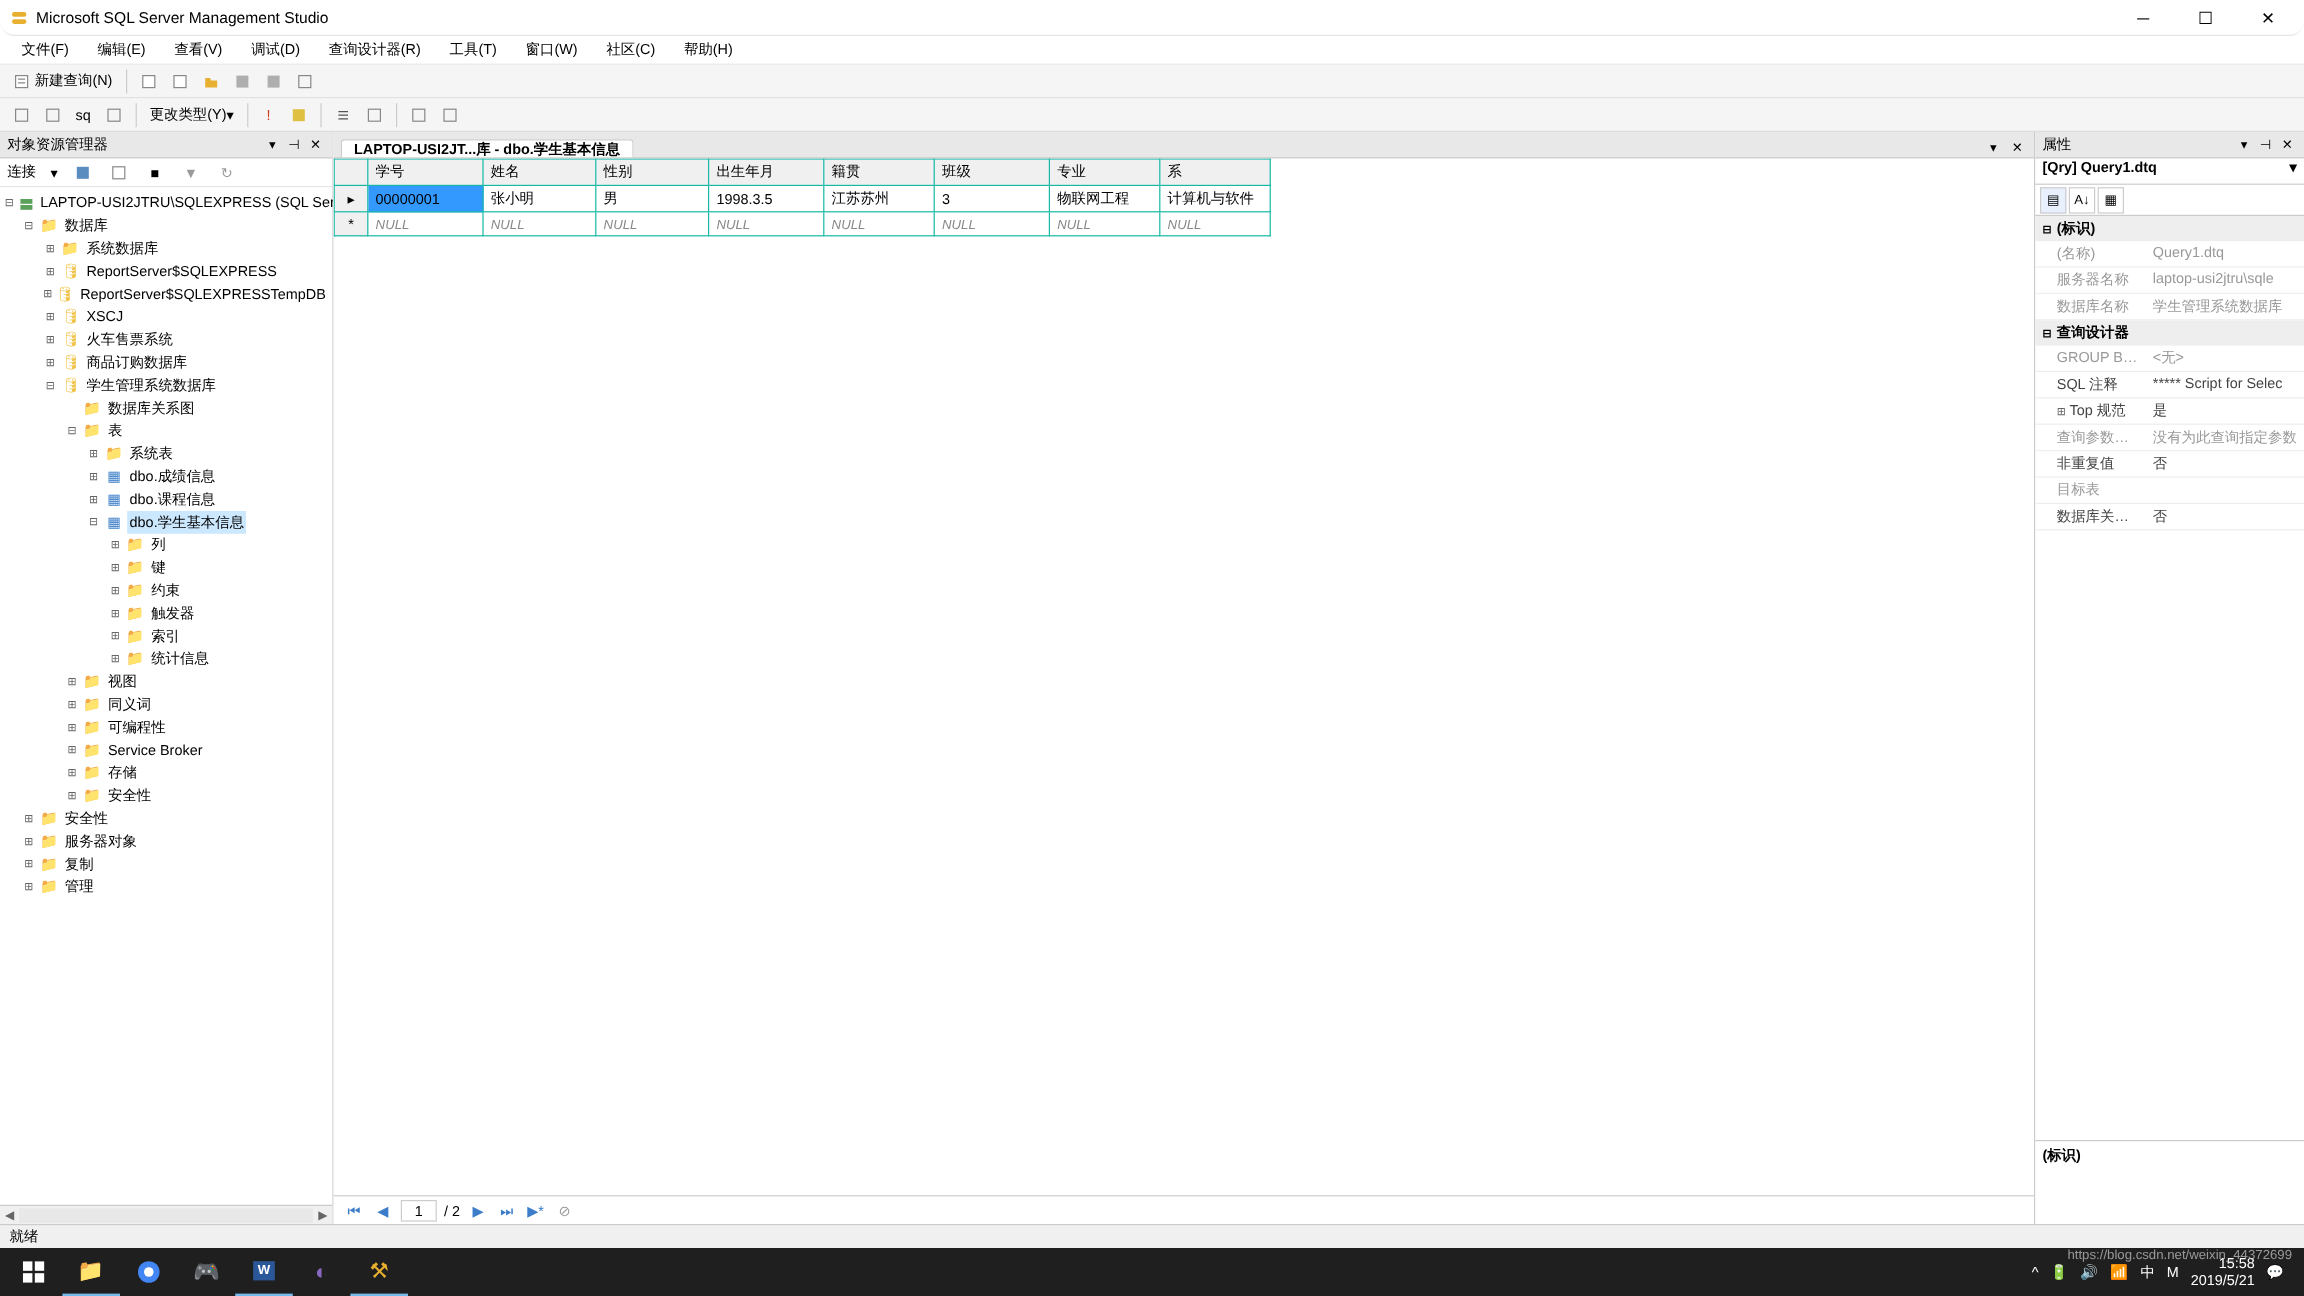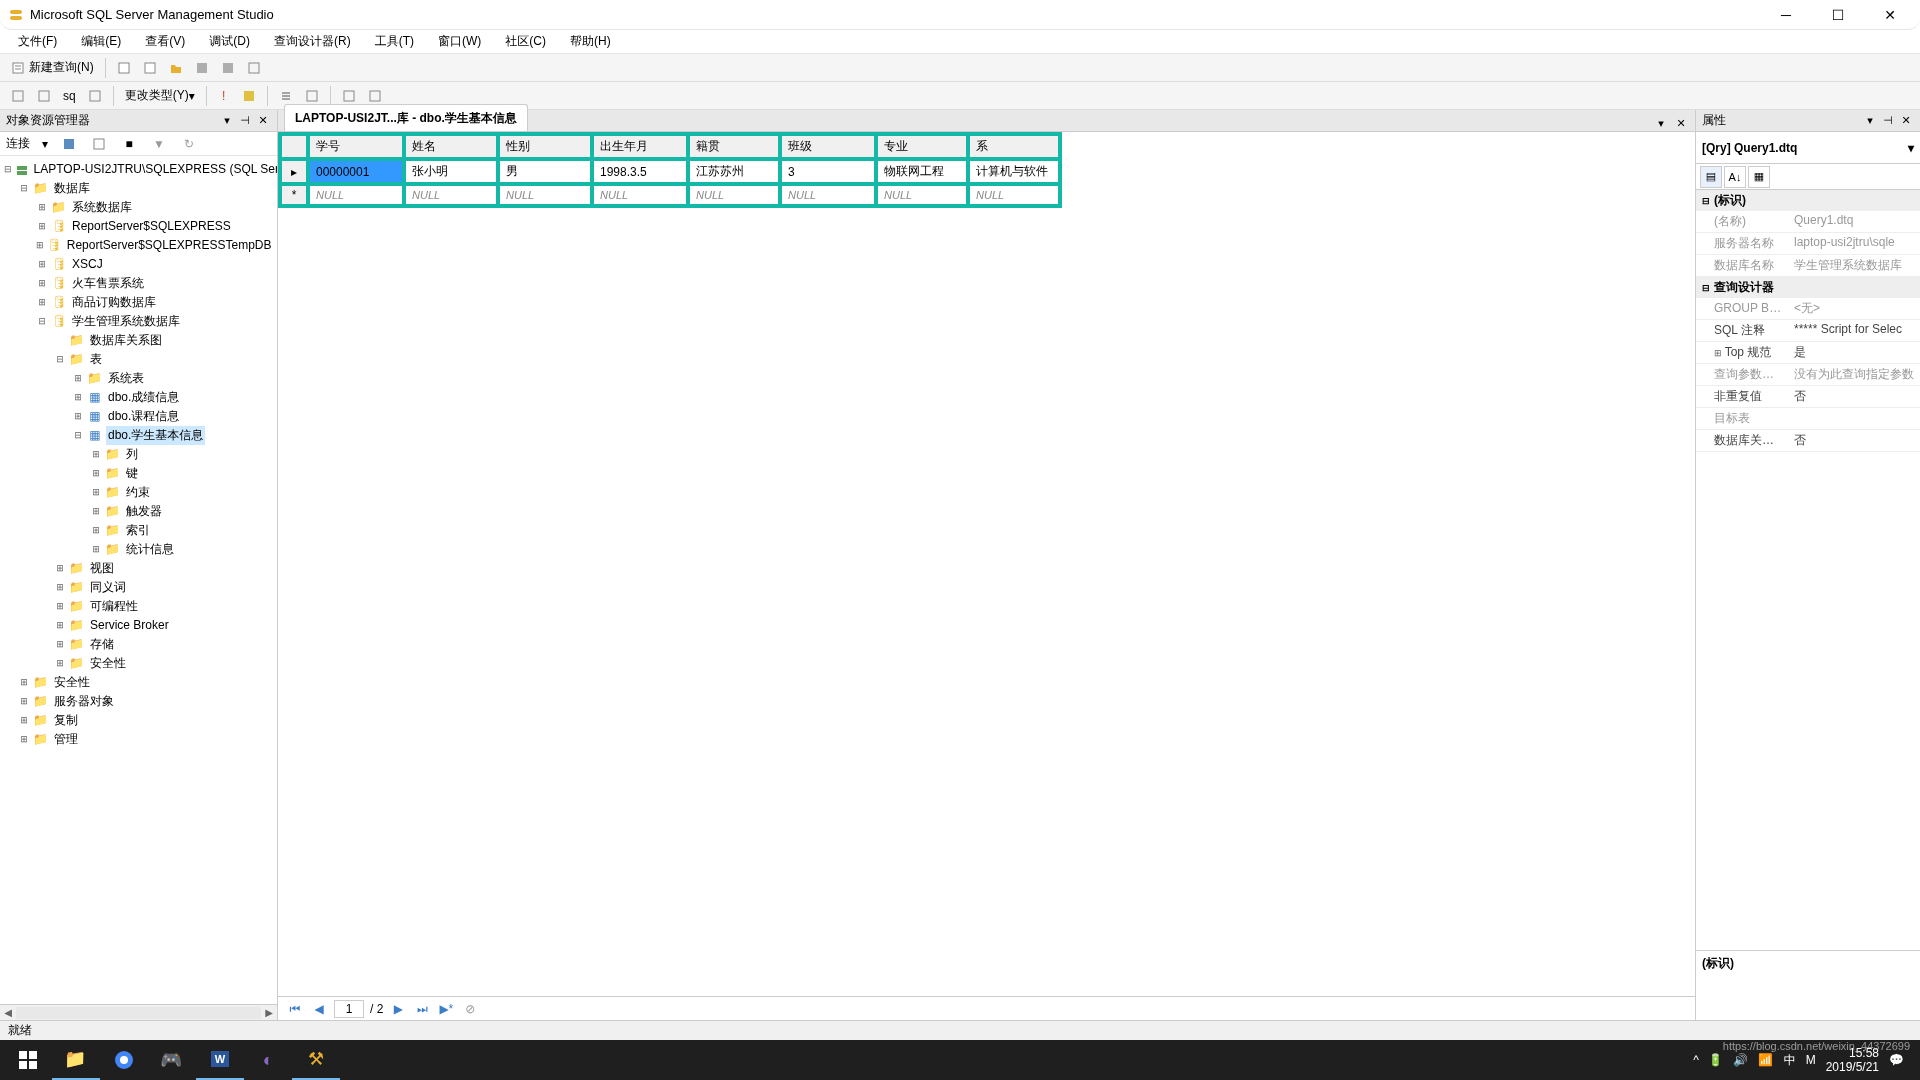--- a/index.html
+++ b/index.html
@@ -40,38 +40,38 @@
 .indent-4 { padding-left: 72px; }
 .indent-5 { padding-left: 90px; }
 
 .folder-icon { color: #e6c068; }
 .db-icon { color: #f0c040; }
 .table-icon { color: #3b7dc8; }
 .server-icon { color: #5ba05b; }
 
 .center-panel { flex: 1; display: flex; flex-direction: column; background: #fff; }
 .tab-bar { height: 22px; display: flex; align-items: flex-end; background: #e8e8e8; border-bottom: 1px solid #ccc; padding-left: 6px; }
-.tab { height: 27px; padding: 0 10px; display: flex; align-items: center; background: #fff; border: 1px solid #ccc; border-bottom: none; border-radius: 3px 3px 0 0; font-size: 12px; font-weight: bold; margin-right: 2px; }
+.tab { height: 15px; padding: 0 10px; display: flex; align-items: center; background: #fff; border: 1px solid #ccc; border-bottom: none; border-radius: 3px 3px 0 0; font-size: 12px; font-weight: bold; margin-right: 2px; }
 .tab-bar .tab-actions { margin-left: auto; display: flex; align-items: center; gap: 4px; padding-right: 6px; }
 .tab-bar .ta-btn { width: 16px; height: 16px; display: flex; align-items: center; justify-content: center; cursor: pointer; font-size: 11px; }
 
 .grid-wrap { flex: 1; overflow: auto; }
 table.grid { border-collapse: collapse; font-size: 12px; }
-table.grid th, table.grid td { border: 4px solid #14b8a6; padding: 2px 6px; text-align: left; height: 20px; }
+table.grid th, table.grid td { border: 1px solid #14b8a6; padding: 2px 6px; text-align: left; height: 20px; }
 table.grid th { background: #f0f0f0; font-weight: normal; }
 table.grid td.rowhdr { background: #f0f0f0; width: 28px; text-align: center; }
 table.grid td.sel-cell { background: #3399ff; color: #000000; }
 .null-val { font-style: italic; color: #888; font-size: 11px; }
 
 .paging { height: 24px; border-top: 1px solid #ccc; display: flex; align-items: center; padding: 0 8px; gap: 6px; font-size: 12px; }
 .paging .pg-btn { width: 18px; height: 18px; display: flex; align-items: center; justify-content: center; cursor: pointer; color: #3b7dc8; }
 .paging input { width: 30px; height: 18px; text-align: center; border: 1px solid #ccc; font-size: 12px; }
 
 .right-panel { width: 225px; border-left: 1px solid #ccc; display: flex; flex-direction: column; background: #fff; }
-.prop-title { height: 32px; display: flex; align-items: center; padding: 0 6px; font-weight: bold; font-size: 12px; border-bottom: 1px solid #ccc; }
+.prop-title { height: 22px; display: flex; align-items: flex-start; padding: 0 6px; font-weight: bold; font-size: 12px; border-bottom: 1px solid #ccc; }
 .prop-tools { height: 26px; display: flex; align-items: center; padding: 0 4px; gap: 2px; border-bottom: 1px solid #ccc; }
 .prop-tools .pt-btn { width: 22px; height: 22px; display: flex; align-items: center; justify-content: center; border: 1px solid #ccc; cursor: pointer; font-size: 11px; }
 .prop-grid { flex: 1; overflow: auto; font-size: 12px; }
 .prop-cat { background: #eee; padding: 2px 6px; font-weight: bold; cursor: pointer; display: flex; align-items: center; }
 .prop-cat .exp { width: 12px; font-size: 9px; }
 .prop-row { display: flex; border-bottom: 1px solid #eee; }
 .prop-row .k { width: 92px; padding: 2px 6px 2px 18px; color: #444; overflow: hidden; text-overflow: ellipsis; white-space: nowrap; }
 .prop-row .v { flex: 1; padding: 2px 6px; color: #444; overflow: hidden; text-overflow: ellipsis; white-space: nowrap; }
 .prop-row.dim .k, .prop-row.dim .v { color: #999; }
 .prop-desc { height: 70px; border-top: 1px solid #ccc; padding: 4px 6px; font-size: 12px; }

